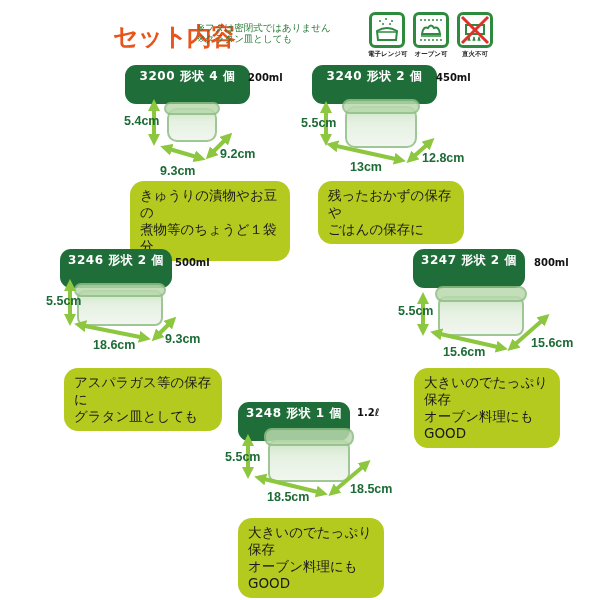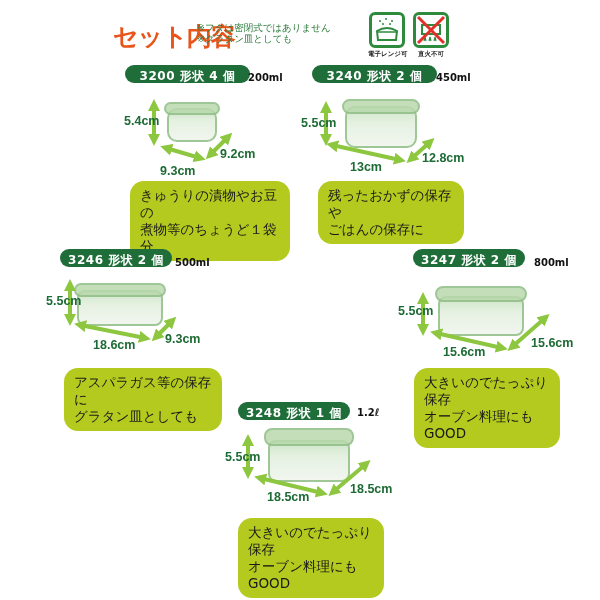--- a/index.html
+++ b/index.html
@@ -15,21 +15,21 @@
     font-size: 9.5px; line-height: 11px; color: #2a7a3a; font-weight: normal;
   }
   .icons { position: absolute; left: 368px; top: 12px; display: flex; gap: 6px; }
   .icon-cell { width: 38px; text-align: center; }
   .icon-box {
     width: 36px; height: 36px; border: 3px solid #2e8b3e; border-radius: 6px;
     margin: 0 auto; position: relative; background: #fff;
   }
   .icon-label { font-size: 6.5px; font-weight: bold; color: #222; margin-top: 2px; white-space: nowrap; }
   .pill {
-    position: absolute; height: 18px; border-radius: 11px; background: #1f6e3a;
+    position: absolute; height: 39px; border-radius: 11px; background: #1f6e3a;
     color: #fff; font-weight: bold; font-size: 12px; line-height: 22px; text-align: center;
     letter-spacing: 0.5px;
   }
   .vol {
     position: absolute; font-size: 10px; font-weight: bold; color: #111;
   }
   .dim {
     position: absolute; font-size: 12.5px; font-weight: bold; color: #1d6b35; white-space: nowrap;
     font-family: "Liberation Sans", sans-serif;
   }
@@ -75,20 +75,30 @@
             <circle cx="14" cy="4" r="1"></circle>
             <circle cx="20" cy="6" r="1"></circle>
             <circle cx="11" cy="9" r="1"></circle>
             <circle cx="18" cy="9" r="1"></circle>
           </g>
         <path d="M5 16 Q15 10 25 16 L24 25 L6 25 Z" fill="none" stroke="#2e8b3e" stroke-width="2"></path>
         <line x1="5" y1="17" x2="25" y2="17" stroke="#2e8b3e" stroke-width="1.5"></line>
       </svg>
     </div>
     <div class="icon-label">電子レンジ可</div>
+  </div>
+  <div class="icon-cell">
+    <div class="icon-box">
+      <svg width="30" height="30" viewBox="0 0 30 30">
+        <path d="M4 5 H26 M4 25 H26" stroke="#2e8b3e" stroke-width="1.5" stroke-dasharray="2 2"></path>
+        <path d="M6 19 Q7 11 12 13 Q15 8 18 13 Q23 11 24 19 Z" fill="none" stroke="#2e8b3e" stroke-width="2"></path>
+        <line x1="5" y1="21" x2="25" y2="21" stroke="#2e8b3e" stroke-width="1.5"></line>
+      </svg>
+    </div>
+    <div class="icon-label">オーブン可</div>
   </div>
   <div class="icon-cell">
     <div class="icon-box">
       <svg width="30" height="30" viewBox="0 0 30 30">
         <path d="M6 10 H24 V19 H6 Z" fill="none" stroke="#2e8b3e" stroke-width="2"></path>
         <path d="M8 26 L9 22 L10 26 M13 26 L14 22 L15 26 M18 26 L19 22 L20 26" fill="none" stroke="#2e8b3e" stroke-width="1.2"></path>
         <line x1="2" y1="2" x2="28" y2="28" stroke="#e0302a" stroke-width="3"></line>
         <line x1="28" y1="2" x2="2" y2="28" stroke="#e0302a" stroke-width="3"></line>
       </svg>
     </div>

